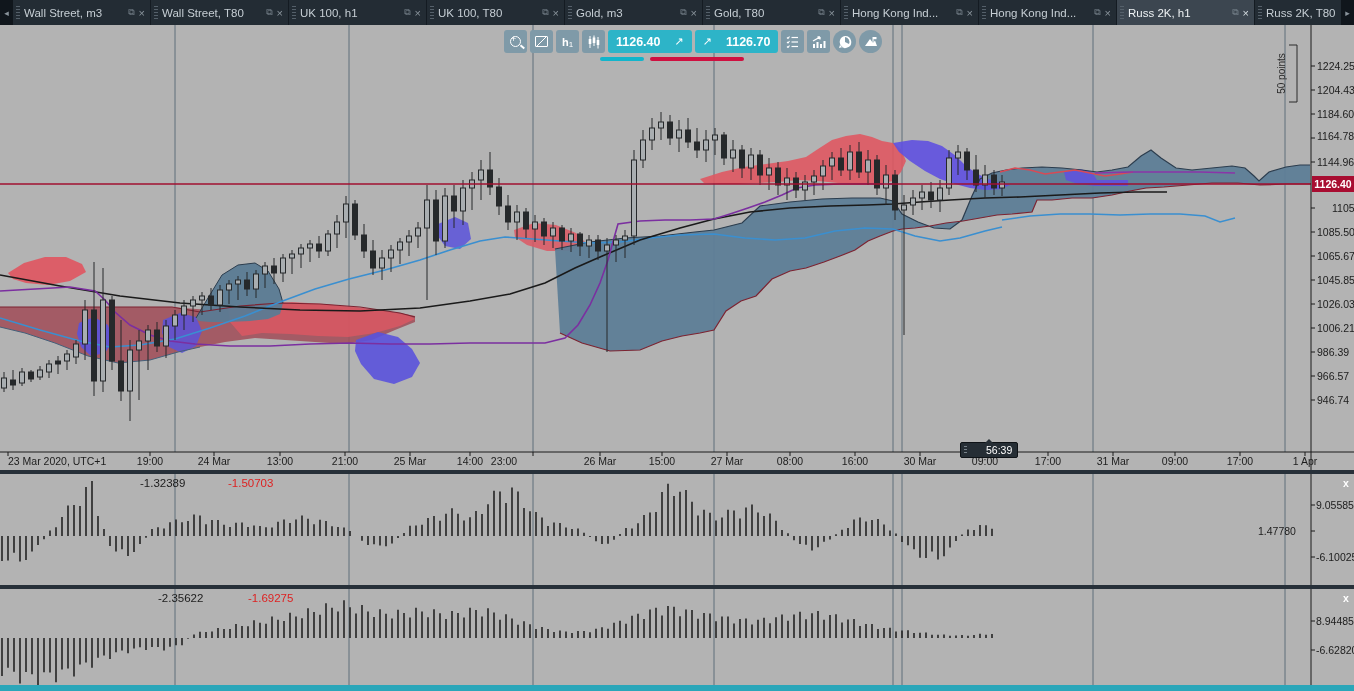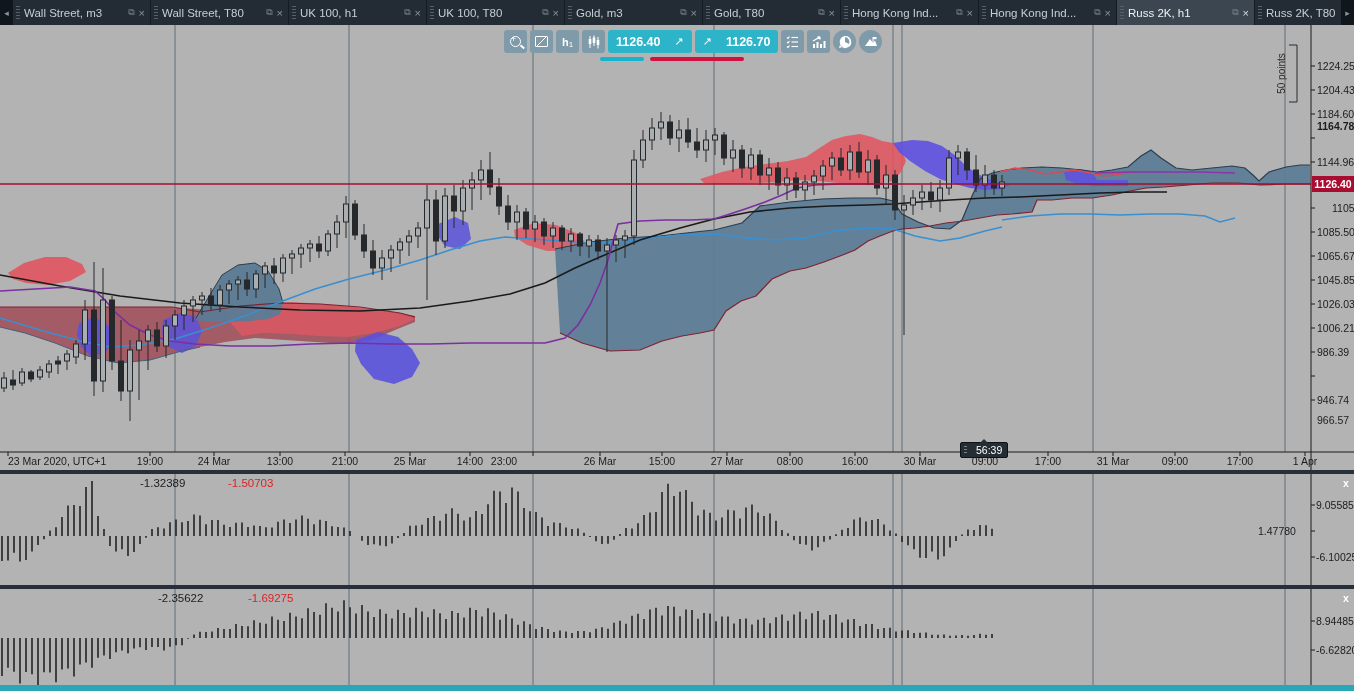--- a/index.html
+++ b/index.html
@@ -34,21 +34,21 @@
   .alabel{position:absolute;font-size:10.5px;color:#1c1c1c;white-space:nowrap;z-index:10;}
   .badge{position:absolute;left:1312px;width:42px;height:16px;background:#a80d31;color:#fff;
          font-size:10.5px;font-weight:bold;line-height:16px;text-align:center;z-index:12;}
   .sepbar{position:absolute;left:0;width:1354px;height:4px;background:#273039;z-index:8;}
   .bottombar{position:absolute;left:0;top:685px;width:1354px;height:6px;background:#2aa6b9;z-index:8;}
   .panellabel{position:absolute;font-size:11.5px;z-index:10;}
   .pclose{position:absolute;left:1340px;width:12px;height:12px;color:#fff;font-weight:bold;
           font-size:10.5px;line-height:12px;text-align:center;cursor:pointer;z-index:12;}
   .tooltip{position:absolute;background:#262e35;border:1px solid #0e1216;border-radius:2px;
            color:#fff;font-size:10.5px;height:14px;line-height:14px;padding:0 5px 0 3px;
-           display:flex;gap:9px;align-items:center;z-index:14;}
+           display:flex;gap:19px;align-items:center;z-index:14;}
   .tooltip .tgrip{width:3px;height:9px;
     background:repeating-linear-gradient(to bottom,#78828a 0 1px,transparent 1px 3px);}
   .tooltip::before{content:"";position:absolute;top:-4px;left:50%;margin-left:-4px;
     border-left:4px solid transparent;border-right:4px solid transparent;border-bottom:4px solid #262e35;}
   .icon-sq{width:11px;height:9px;border:1.2px solid #fff;border-radius:1px;position:relative;}
   .mag{width:9px;height:9px;border:1.6px solid #fff;border-radius:50%;position:relative;}
   .mag::after{content:"";position:absolute;width:5px;height:1.6px;background:#fff;
       right:-5px;bottom:-2px;transform:rotate(40deg);}
   .mag::before{content:"+";position:absolute;left:0px;top:-3px;font-size:9px;}
 </style>
@@ -853,30 +853,30 @@
   <div class="panellabel" style="left:158px;top:592px;color:#1c1c1c;">-2.35622</div>
   <div class="panellabel" style="left:248px;top:592px;color:#d22;">-1.69275</div>
 
   <div class="pclose" style="top:477px;">x</div>
   <div class="pclose" style="top:592px;">x</div>
 
   <div id="labels-holder">
       <div class="alabel" style="left: 1317px; top: 60px;">1224.25</div>
       <div class="alabel" style="left: 1317px; top: 84px;">1204.43</div>
       <div class="alabel" style="left: 1317px; top: 108px;">1184.60</div>
-      <div class="alabel" style="left: 1317px; top: 120px; font-weight: bold;">1164.78</div>
+      <div class="alabel" style="left: 1317px; top: 130px;">1164.78</div>
       <div class="alabel" style="left: 1317px; top: 156px;">1144.96</div>
       <div class="alabel" style="left: 1317px; top: 202px; margin-left: 15px;">1105.32</div>
       <div class="alabel" style="left: 1317px; top: 226px;">1085.50</div>
       <div class="alabel" style="left: 1317px; top: 250px;">1065.67</div>
       <div class="alabel" style="left: 1317px; top: 274px;">1045.85</div>
       <div class="alabel" style="left: 1317px; top: 298px;">1026.03</div>
       <div class="alabel" style="left: 1317px; top: 322px;">1006.21</div>
       <div class="alabel" style="left: 1317px; top: 346px;">986.39</div>
-      <div class="alabel" style="left: 1317px; top: 370px; margin-top: 44px;">966.57</div>
+      <div class="alabel" style="left: 1317px; top: 370px;">966.57</div>
       <div class="alabel" style="left: 1317px; top: 394px;">946.74</div>
       <div class="alabel" style="left: 8px; top: 455px;">23 Mar 2020, UTC+1</div>
       <div class="alabel" style="left: 150px; top: 455px; transform: translateX(-50%);">19:00</div>
       <div class="alabel" style="left: 214px; top: 455px; transform: translateX(-50%);">24 Mar</div>
       <div class="alabel" style="left: 280px; top: 455px; transform: translateX(-50%);">13:00</div>
       <div class="alabel" style="left: 345px; top: 455px; transform: translateX(-50%);">21:00</div>
       <div class="alabel" style="left: 410px; top: 455px; transform: translateX(-50%);">25 Mar</div>
       <div class="alabel" style="left: 470px; top: 455px; transform: translateX(-50%);">14:00</div>
       <div class="alabel" style="left: 504px; top: 455px; transform: translateX(-50%);">23:00</div>
       <div class="alabel" style="left: 600px; top: 455px; transform: translateX(-50%);">26 Mar</div>

